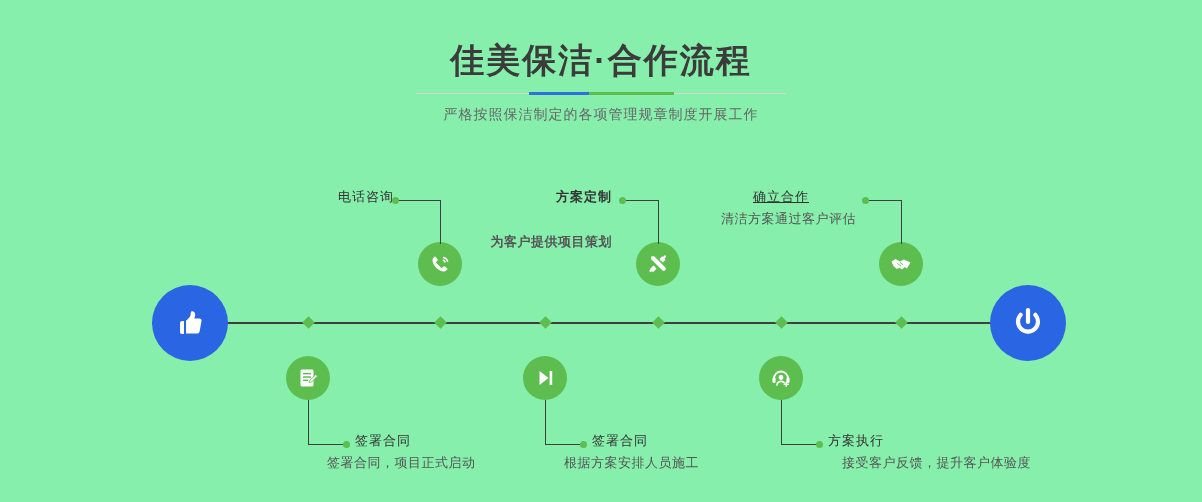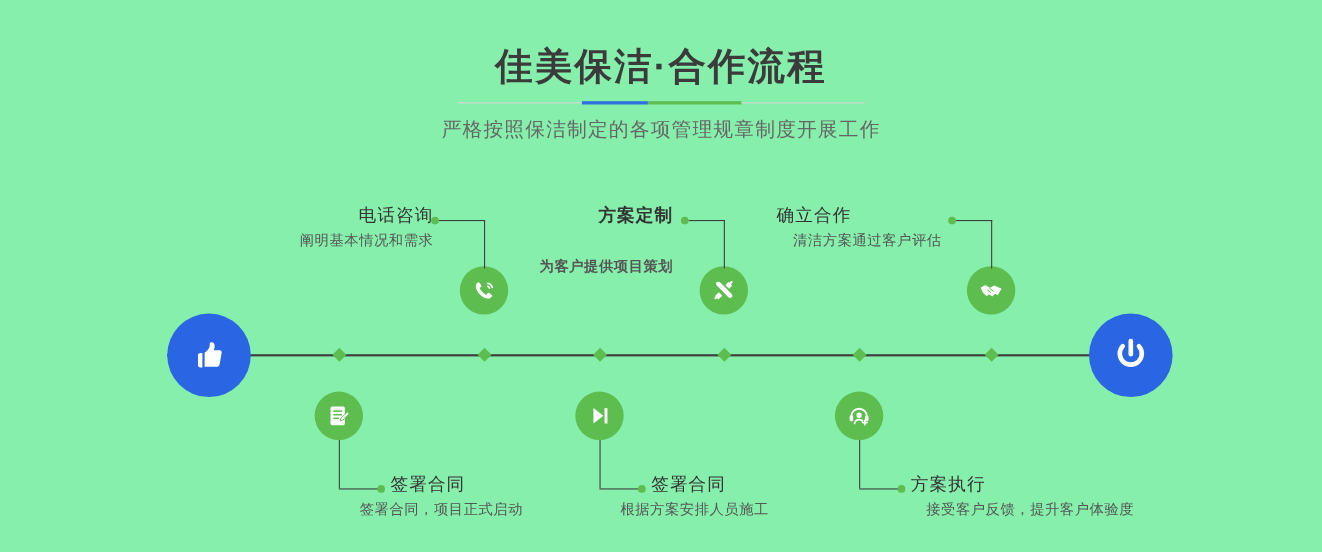--- a/index.html
+++ b/index.html
@@ -55,21 +55,21 @@
     width: 85px;
     height: 3px;
     background: #5dbd4f;
   }
   .subtitle {
     position: absolute;
     top: 106px;
     left: 0;
     width: 1202px;
     text-align: center;
-    font-size: 18px;
+    font-size: 14px;
     color: #666666;
     letter-spacing: 1px;
     white-space: nowrap;
   }
 
   
   .axis {
     position: absolute;
     left: 152px;
     top: 322px;
@@ -127,21 +127,21 @@
     border-radius: 50%;
     background: #5dbd4f;
     margin-top: -3px;
   }
 
   .label {
     position: absolute;
     white-space: nowrap;
   }
   .label .lab-title {
-    font-size: 16px;
+    font-size: 13px;
     color: #333333;
     letter-spacing: 1px;
     line-height: 22px;
   }
   .label .lab-desc {
     font-size: 13px;
     color: #555555;
     letter-spacing: 0.5px;
     line-height: 22px;
   }
@@ -190,21 +190,20 @@
         <path d="M15.5 5.5 A5.5 5.5 0 0 1 19.6 9.3" stroke="#ffffff" stroke-width="1.5" fill="none" stroke-linecap="round"></path>
         <path d="M15.3 8.3 A2.9 2.9 0 0 1 17 9.9" stroke="#ffffff" stroke-width="1.5" fill="none" stroke-linecap="round"></path>
       </svg>
     </span>
   </div>
   <div class="connector v" style="left:440px; top:200px; height:44px;"></div>
   <div class="connector h" style="left:399px; top:200px; width:42px;"></div>
   <div class="arrow-dot" style="left:392px; top:200px;"></div>
   <div class="label above" style="left:254px; top:186px; width:140px; text-align:right;">
     <div class="lab-title" style="text-align:right;">电话咨询</div>
-    <div class="lab-desc" style="text-align:right;">阐明基本情况和需求</div>
   </div>
 
   <div class="node-dot" style="left:308px; top:322px;"></div>
   <div class="step-circle" style="left:308px; top:356px;">
     <span>
       <svg width="24" height="24" viewBox="0 0 24 24">
         <rect x="4.5" y="3.5" width="13" height="17" rx="1.4" fill="#ffffff"></rect>
         <rect x="7" y="7" width="8" height="1.4" fill="#5dbd4f"></rect>
         <rect x="7" y="10.3" width="8" height="1.4" fill="#5dbd4f"></rect>
         <rect x="7" y="13.6" width="5" height="1.4" fill="#5dbd4f"></rect>
@@ -262,21 +261,21 @@
       <svg width="24" height="24" viewBox="0 0 24 24">
         <path d="M2.5 9.5 L6.5 7 L11 9.5 L15 7.5 L21.5 10.5 L18 16.5 L15.8 15 L13 17.5 L10.5 15.8 L7.8 17 L4.5 14 Z" fill="#ffffff"></path>
         <path d="M8.5 11.5 L11.5 13.8 M10.8 10.2 L13.8 12.6" stroke="#5dbd4f" stroke-width="0.9" stroke-linecap="round"></path>
       </svg>
     </span>
   </div>
   <div class="connector v" style="left:901px; top:200px; height:44px;"></div>
   <div class="connector h" style="left:869px; top:200px; width:33px;"></div>
   <div class="arrow-dot" style="left:862px; top:200px;"></div>
   <div class="label above" style="left:706px; top:186px; width:150px; text-align:right;">
-    <div class="lab-title" style="text-align:left;">确立合作</div>
+    <div class="lab-title" style="text-align:center;text-decoration:underline;">确立合作</div>
     <div class="lab-desc" style="text-align:right;">清洁方案通过客户评估</div>
   </div>
 
   <div class="node-dot" style="left:781px; top:322px;"></div>
   <div class="step-circle" style="left:781px; top:356px;">
     <span>
       <svg width="24" height="24" viewBox="0 0 24 24">
         <path d="M5 12.5 A7 7 0 0 1 19 12.5" stroke="#ffffff" stroke-width="1.8" fill="none"></path>
         <rect x="3.4" y="11.5" width="3.2" height="5.4" rx="1.4" fill="#ffffff"></rect>
         <rect x="17.4" y="11.5" width="3.2" height="5.4" rx="1.4" fill="#ffffff"></rect>

